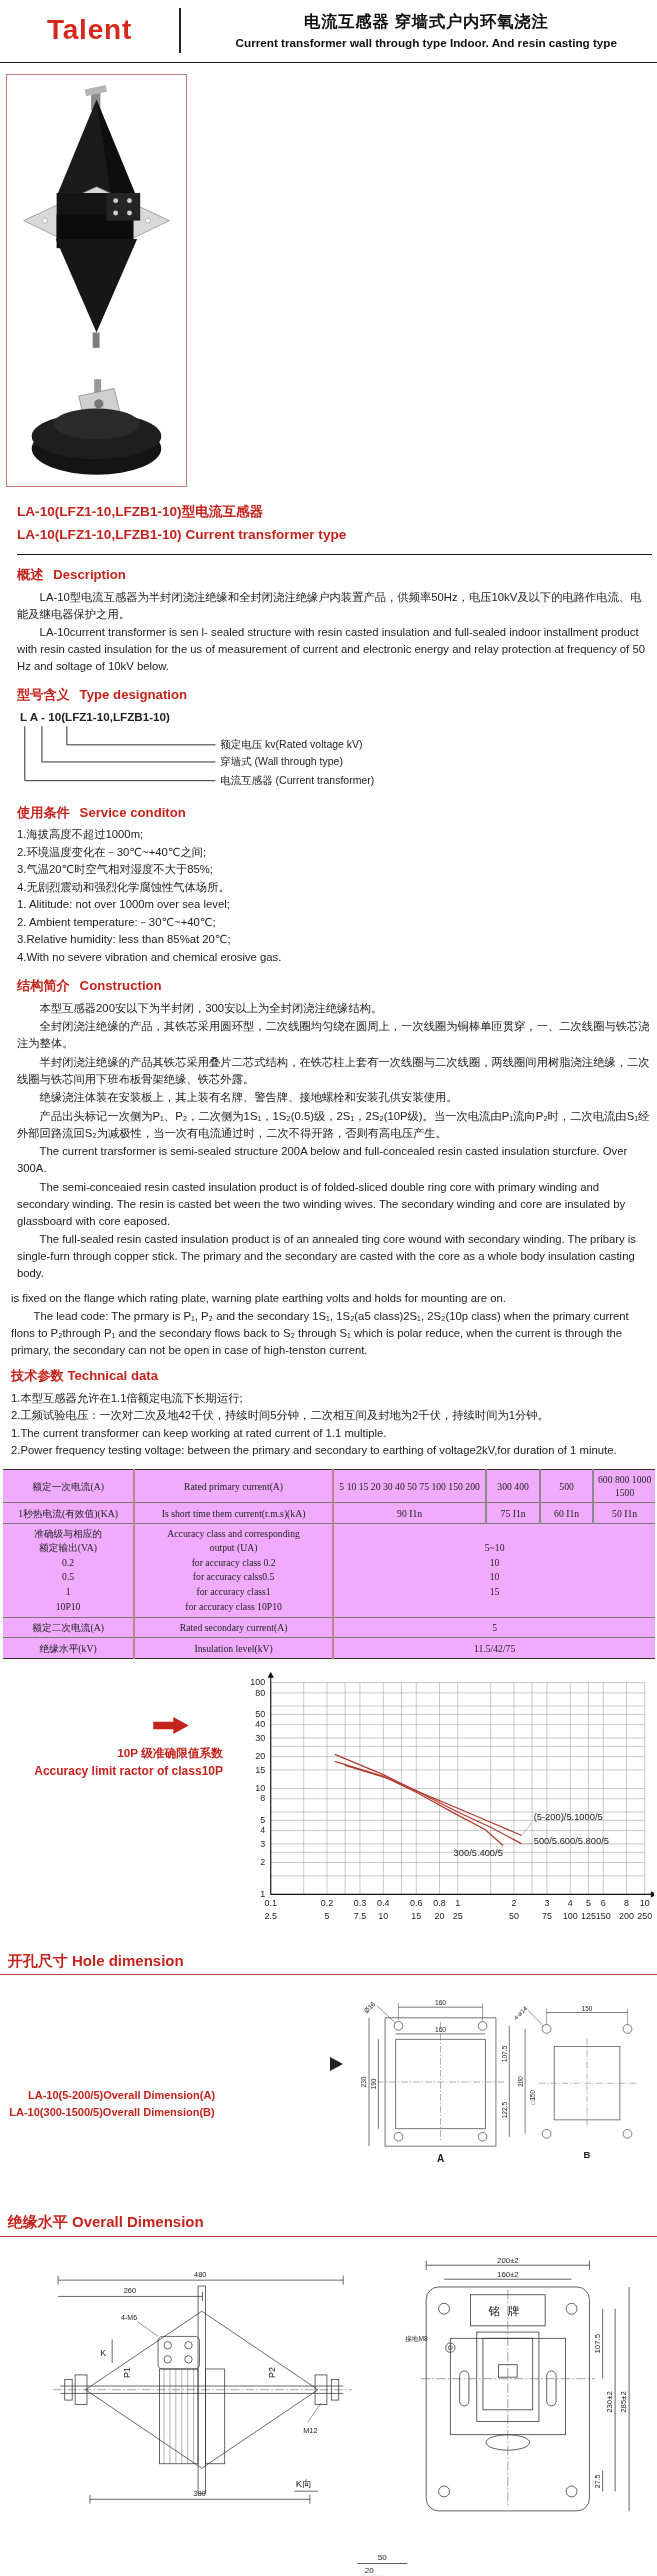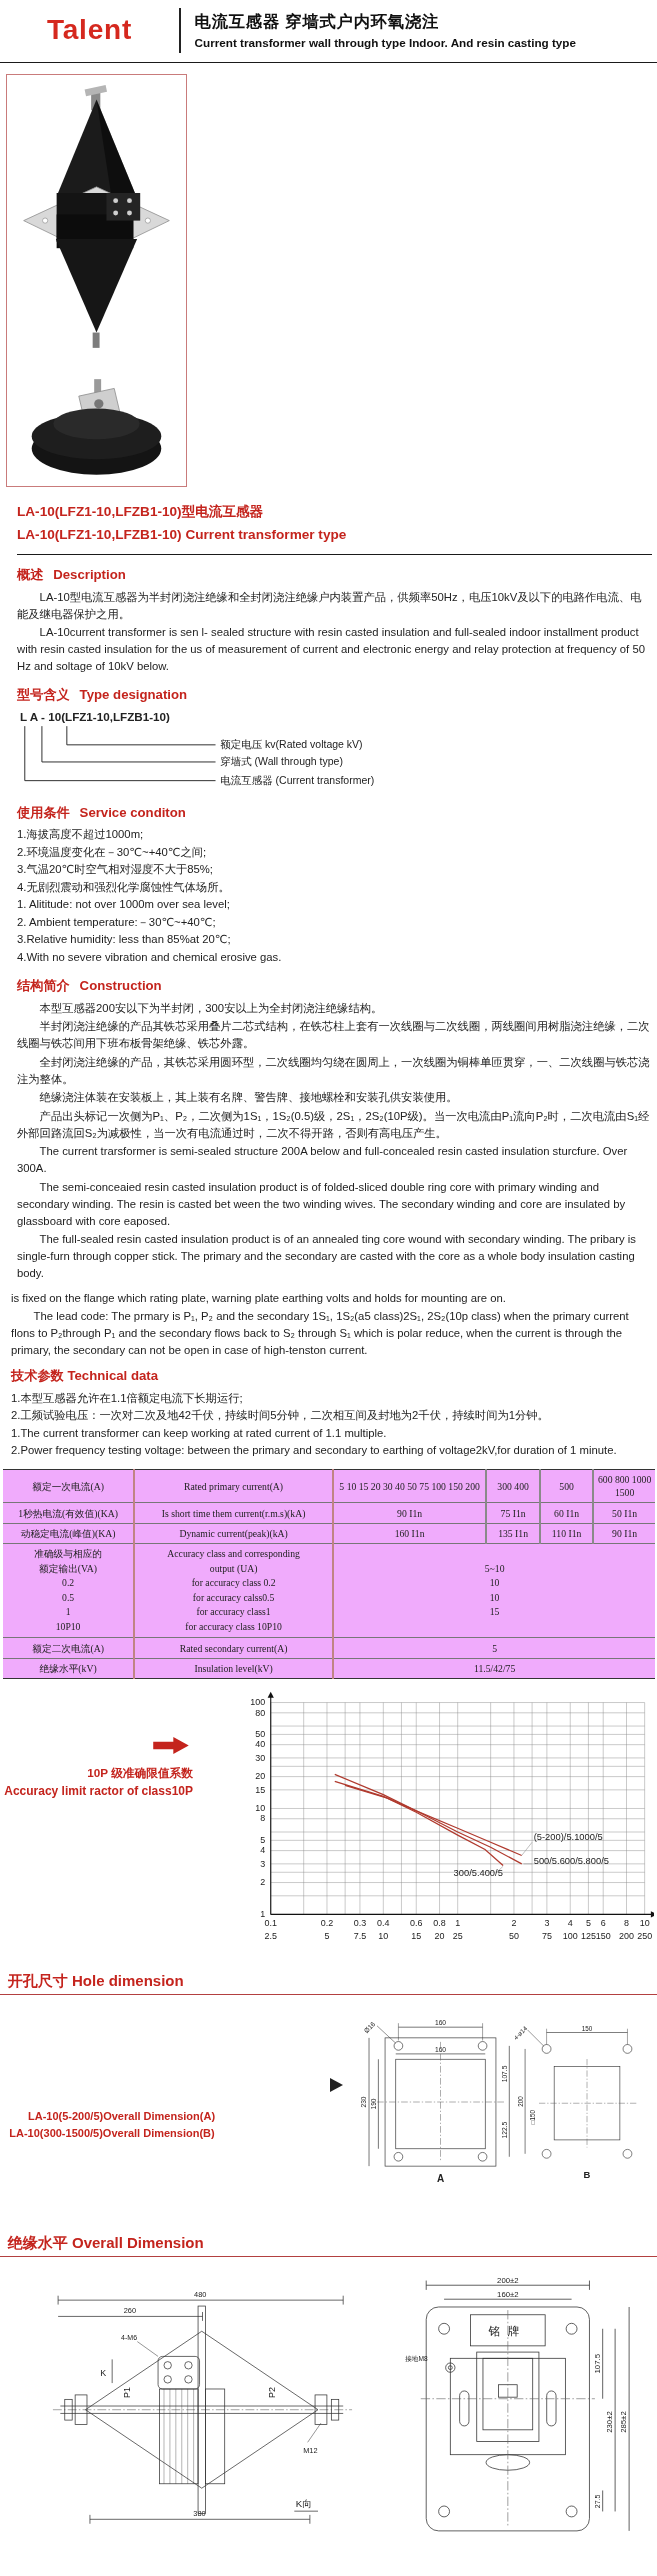--- a/index.html
+++ b/index.html
@@ -1,21 +1,21 @@
 <!DOCTYPE html>
 <html style="font-size:12.5px"><head>
 <meta charset="utf-8">
 <style>
   html,body{margin:0;padding:0;background:#ffffff;}
   .page{width:658px;margin:0 auto;background:#fff;font-family:"Liberation Sans","DejaVu Sans",sans-serif;color:#1a1a1a;position:relative;overflow:hidden;}
   
   .hdr{display:flex;align-items:center;padding:7.8px 0 4.7px 0;}
   .logo{width:179px;text-align:center;font-size:28px;font-weight:800;color:#d5281e;letter-spacing:0.8px;font-family:"Liberation Sans",sans-serif;}
   .hdr-div{width:1.6px;background:#222;height:45px;margin-right:14px;}
-  .hdr-titles{flex:1;}
+  .hdr-titles{flex:1;text-align:center;}
   .hdr-cn{font-size:16.3px;font-weight:800;color:#111;letter-spacing:0.8px;}
   .hdr-en{font-size:11.7px;font-weight:700;color:#111;margin-top:3.1px;}
   .hr-black{border:none;border-top:1.6px solid #1a1a1a;margin:4.7px 0 0 0;}
   .hr-red{border:none;border-top:1.6px solid #b34040;margin:3.1px 0 7.8px 0;}
   
   .top{display:flex;margin-top:11px;flex-direction:column;}
   .photo-box{width:173px;min-width:173px;height:405px;border:0.8px solid #c97b7b;margin-left:6.2px;padding:3.1px;display:flex;flex-direction:column;justify-content:space-between;align-items:center;}
   .content{flex:1;padding:12.5px 6.2px 0 17px;}
   .prod-title{color:#c4241d;font-weight:800;font-size:13.6px;line-height:1.7;}
   .sec-h{color:#c4241d;font-weight:800;font-size:13.2px;margin:11px 0 4.7px 0;}
@@ -29,21 +29,21 @@
   
   table.spec{border-collapse:collapse;width:652px;margin:9.3px 3.1px 0 3.1px;background:#f0abfc;font-size:9.7px;table-layout:fixed;font-family:Liberation Serif, serif;}
   table.spec td{border-top:1.6px solid #777;padding:3.1px 2.3px;text-align:center;vertical-align:middle;color:#222;line-height:1.35;}
   table.spec tr.first td{border-top:1.9px solid #333;}
   table.spec tr.last td{border-bottom:1.9px solid #333;}
   td.sep-red{border-left:2.3px double #c08484;}
   td.sep-gray{border-left:2.3px double #8a8a8a;}
   .acc-line{line-height:1.5;}
   
   .chart-sec{position:relative;height:274px;margin-top:7.8px;}
-  .chart-side{position:absolute;left:0;top:79px;width:193px;text-align:right;color:#c4241d;font-weight:800;}
+  .chart-side{position:absolute;left:30px;top:79px;width:193px;text-align:right;color:#c4241d;font-weight:800;}
   .chart-side .cn{font-size:11.7px;}
   .chart-side .en{font-size:12px;margin-top:3.1px;}
   .chart-arrow{position:absolute;left:153px;top:50px;}
   
   .dwg text{font-family:"Liberation Sans","DejaVu Sans",sans-serif;fill:#222;}
   .sec-head2{color:#c4241d;font-weight:800;font-size:15px;margin:11px 0 1.6px 7.8px;}
   .holes-wrap{position:relative;height:220px;}
   .note-red{color:#c4241d;font-weight:800;font-size:11px;}
   .arrow-black{display:inline-block;width:0;height:0;border-left:13.2px solid #222;border-top:7.8px solid transparent;border-bottom:7.8px solid transparent;}
   .ov1-wrap{position:relative;height:508px;}
@@ -133,22 +133,22 @@
       <div class="svc-item">1. Alititude: not over 1000m over sea level;</div>
       <div class="svc-item">2. Ambient temperature:－30℃~+40℃;</div>
       <div class="svc-item">3.Relative humidity: less than 85%at 20℃;</div>
       <div class="svc-item">4.With no severe vibration and chemical erosive gas.</div>
 
       <div class="sec-h">
         <span>结构简介</span>
         <span class="hen">Construction</span>
       </div>
       <p class="body-p">本型互感器200安以下为半封闭，300安以上为全封闭浇注绝缘结构。</p>
+      <p class="body-p">全封闭浇注绝缘的产品，其铁芯采用圆环型，二次线圈均匀绕在圆周上，一次线圈为铜棒单匝贯穿，一、二次线圈与铁芯浇注为整体。</p>
       <p class="body-p">半封闭浇注绝缘的产品其铁芯采用叠片二芯式结构，在铁芯柱上套有一次线圈与二次线圈，两线圈间用树脂浇注绝缘，二次线圈与铁芯间用下班布板骨架绝缘、铁芯外露。</p>
-      <p class="body-p">全封闭浇注绝缘的产品，其铁芯采用圆环型，二次线圈均匀绕在圆周上，一次线圈为铜棒单匝贯穿，一、二次线圈与铁芯浇注为整体。</p>
       <p class="body-p">绝缘浇注体装在安装板上，其上装有名牌、警告牌、接地螺栓和安装孔供安装使用。</p>
       <p class="body-p">产品出头标记一次侧为P₁、P₂，二次侧为1S₁，1S₂(0.5)级，2S₁，2S₂(10P级)。当一次电流由P₁流向P₂时，二次电流由S₁经外部回路流回S₂为减极性，当一次有电流通过时，二次不得开路，否则有高电压产生。</p>
       <p class="body-p">The current trarsformer is semi-sealed structure 200A below and full-concealed resin casted insulation sturcfure. Over 300A.</p>
       <p class="body-p">The semi-conceaied resin casted insulation product is of folded-sliced double ring core with primary winding and secondary winding. The resin is casted bet ween the two winding wives. The secondary winding and core are insulated by glassboard with core eaposed.</p>
       <p class="body-p">The full-sealed resin casted insulation product is of an annealed ting core wound with secondary winding. The pribary is single-furn through copper stick. The primary and the secondary are casted with the core as a whole body insulation casting body.</p>
     </div>
   </div>
 
   <div class="full-note">
     <p class="body-p noindent">is fixed on the flange which rating plate, warning plate earthing volts and holds for mounting are on.</p>
@@ -184,28 +184,20 @@
       <td class="sep-gray">500</td>
       <td class="sep-gray">600 800 1000 1500</td>
     </tr>
     <tr>
       <td>1秒热电流(有效值)(KA)</td>
       <td class="sep-red">Is short time them current(r.m.s)(kA)</td>
       <td class="sep-red">90 I1n</td>
       <td class="sep-gray">75 I1n</td>
       <td class="sep-gray">60 I1n</td>
       <td class="sep-gray">50 I1n</td>
-    </tr>
-    <tr>
-      <td>动稳定电流(峰值)(KA)</td>
-      <td class="sep-red">Dynamic current(peak)(kA)</td>
-      <td class="sep-red">160 I1n</td>
-      <td class="sep-gray">135 I1n</td>
-      <td class="sep-gray">110 I1n</td>
-      <td class="sep-gray">90 I1n</td>
     </tr>
     <tr>
       <td>
         <div class="acc-line">准确级与相应的</div>
         <div class="acc-line">额定输出(VA)</div>
         <div class="acc-line">0.2</div>
         <div class="acc-line">0.5</div>
         <div class="acc-line">1</div>
         <div class="acc-line">10P10</div>
       </td>

